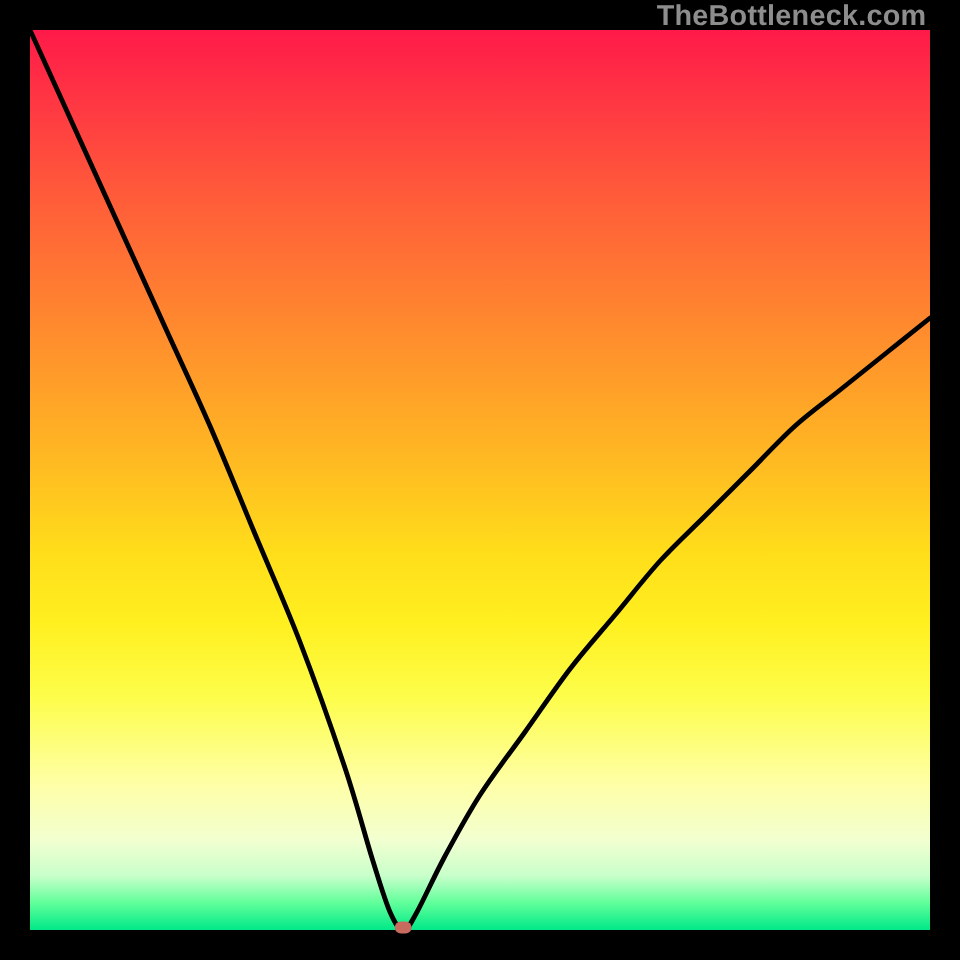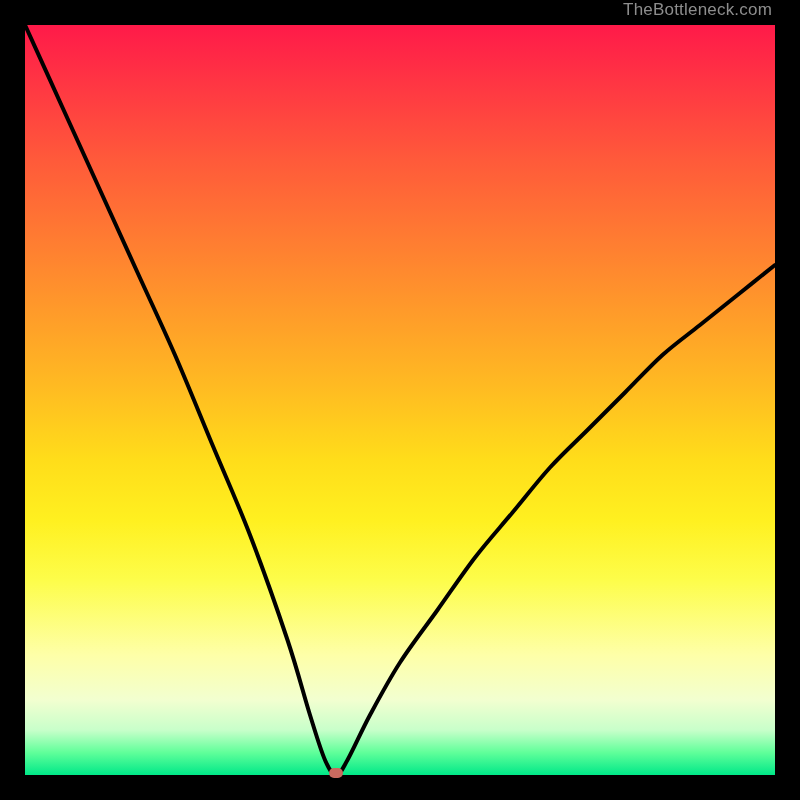--- a/index.html
+++ b/index.html
@@ -31,23 +31,24 @@
       #c8ffca 94%,
       #60ff9a 97%,
       #00e888 100%
     );
   }
   .watermark {
     position: absolute;
     top: 0px;
     right: 28px;
     font-family: Arial, Helvetica, sans-serif;
-    font-size: 17px;
+    font-size: 24px;
     color: #8d8d8d;
     letter-spacing: 0.2px;
+    font-weight: bold;
   }
   .curve-svg {
     position: absolute;
     left: 0;
     top: 0;
     width: 750px;
     height: 750px;
   }
   .marker {
     position: absolute;

